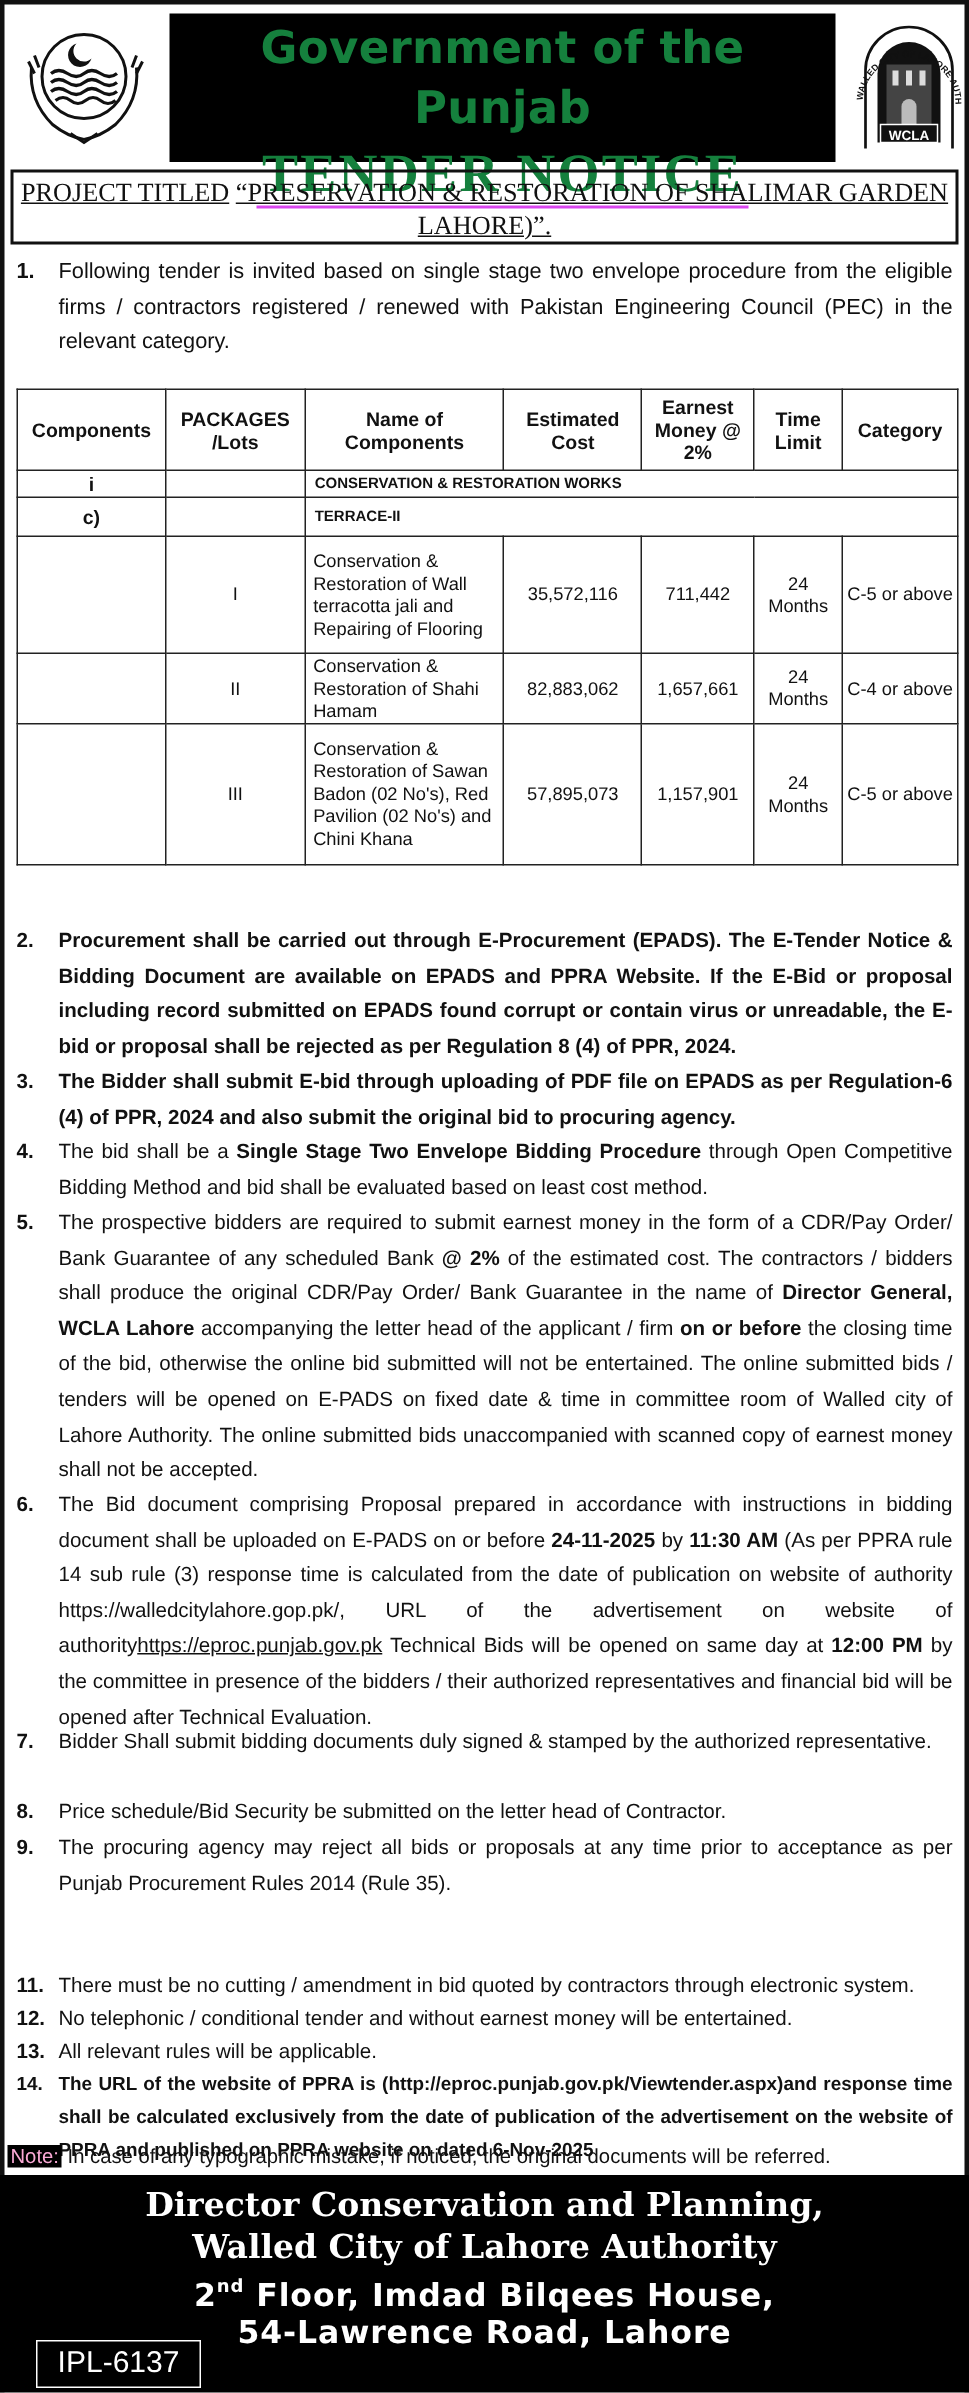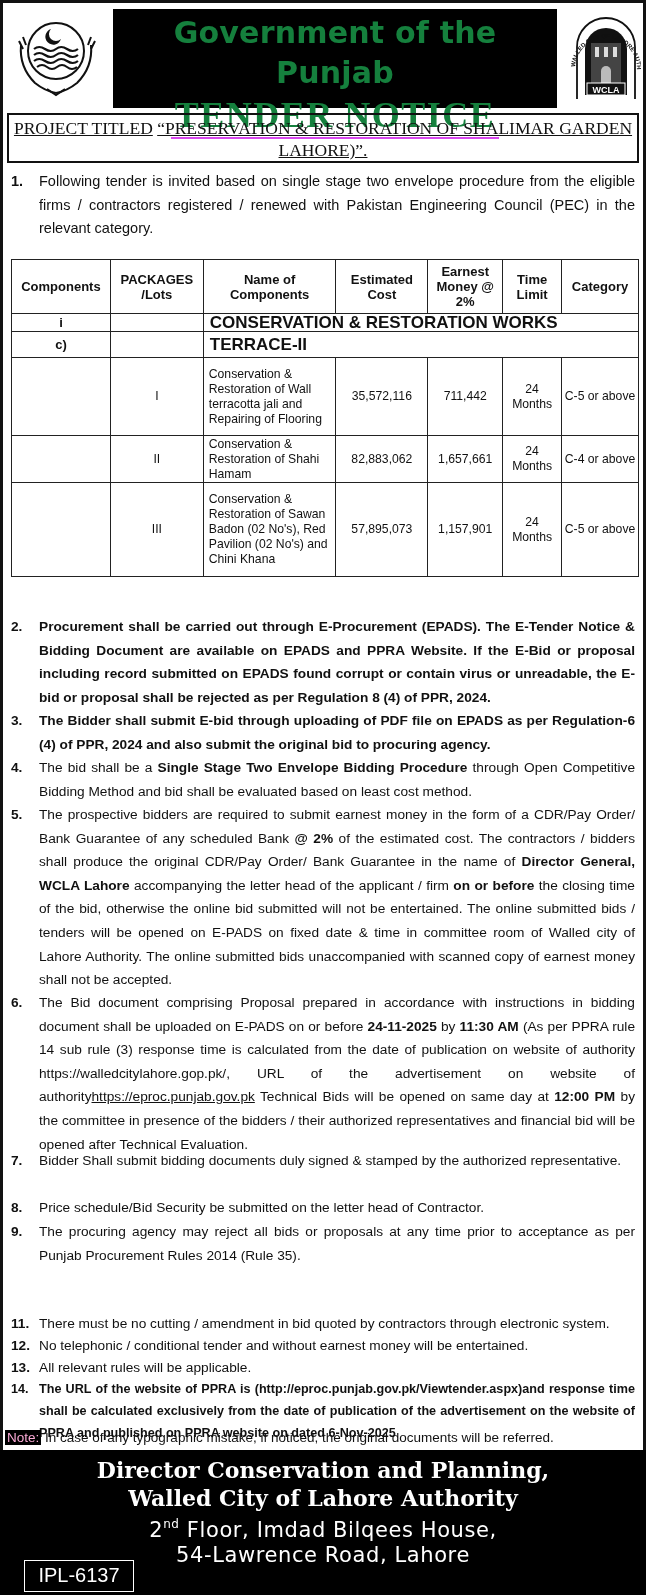--- a/index.html
+++ b/index.html
@@ -46,37 +46,37 @@
   
   .tender-table {
     position: absolute; left: 8px; top: 256px; width: 628px;
     border-collapse: collapse; font-family: "Liberation Sans", sans-serif; font-size: 12.2px;
   }
   .tender-table td, .tender-table th {
     border: 1.3px solid #222; text-align: center; vertical-align: middle; padding: 0 2px;
     line-height: 15px;
   }
   .tender-table th { font-weight: bold; font-size: 13px; height: 54px; }
-  .tender-table td.lbl { text-align: left; padding-left: 6px; font-weight: bold; font-size: 17px; }
+  .tender-table td.lbl { text-align: left; padding-left: 6px; font-weight: bold; font-size: 10px; }
   .tender-table td.name { text-align: left; padding-left: 5px; }
   .tender-table td.bold { font-weight: bold; font-size: 13px; }
   
   .note-line {
     position: absolute; left: 2px; top: 1425px; width: 636px; font-size: 13.5px;
     font-family: "Liberation Sans", sans-serif; line-height: 20px;
   }
   .note-tag { background: #000; color: #f9a8d4; padding: 0 2px; font-weight: normal; }
   
   .footer {
     position: absolute; left: -3px; top: 1447px; width: 646px; height: 148px;
     background: #000; color: #fff; text-align: center;
   }
   .f1, .f2 { font-family: "DejaVu Serif", serif; font-weight: bold; font-size: 22px; line-height: 28px; }
   .f1 { margin-top: 6px; }
-  .f3, .f4, .f5 { font-family: "DejaVu Sans", sans-serif; font-size: 21px; line-height: 25px; letter-spacing: 0.6px; }
+  .f3, .f4, .f5 { font-family: "DejaVu Sans", sans-serif; font-size: 21px; line-height: 25px; letter-spacing: 0.6px; font-weight: bold; }
   .f3 sup { font-size: 12px; vertical-align: 9px; }
   .ipl-box {
     position: absolute; left: 24px; top: 110px; width: 110px; height: 32px;
     border: 1.5px solid #fff; font-family: "Liberation Sans", sans-serif;
     font-size: 20px; line-height: 29px; text-align: center;
   }
   a.link { color: #111; text-decoration: underline; }
 </style>
 </head>
 <body>

